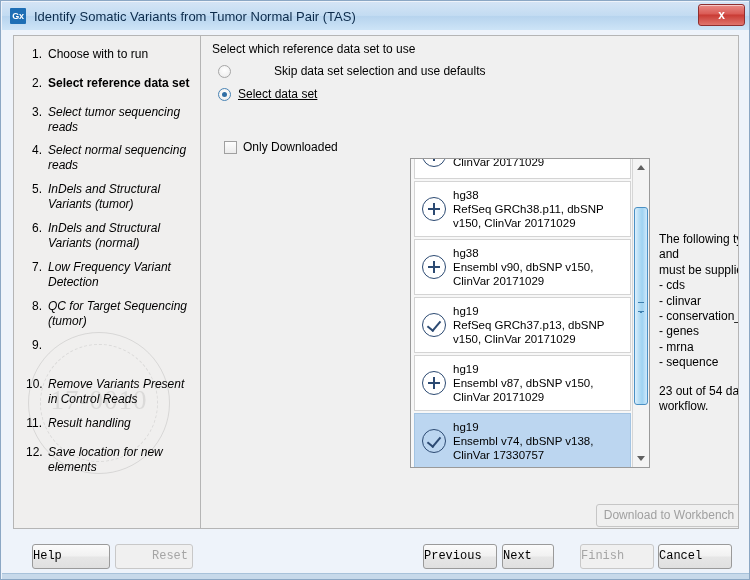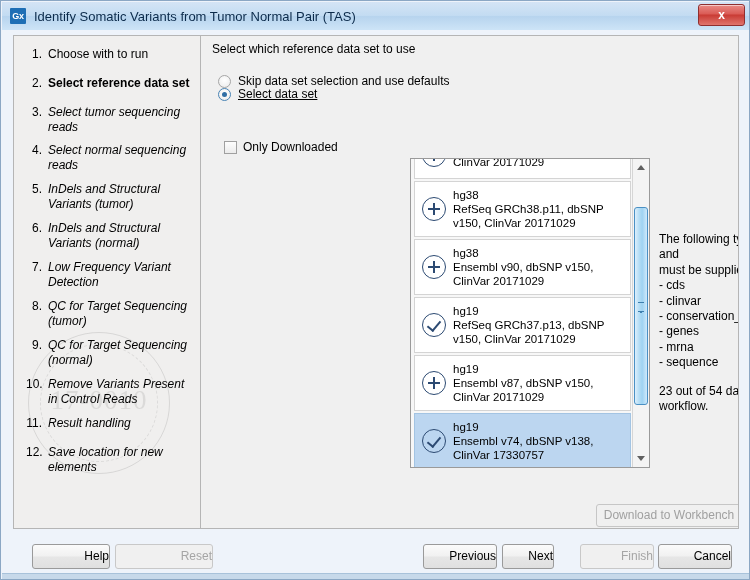--- a/index.html
+++ b/index.html
@@ -393,34 +393,34 @@
     background: #eef3fa;
   }
   .btn {
     position: absolute;
     top: 9px;
     height: 25px;
     box-sizing: border-box;
     border: 1px solid #9a9a9a;
     border-radius: 3px;
     background: linear-gradient(to bottom, #fbfbfb 0%, #f1f1f1 48%, #e6e6e6 52%, #e0e0e0 100%);
-    font-family: Liberation Sans, sans-serif;
+    font-family: Liberation Mono, monospace;
     font-size: 12px;
     color: #000;
-    text-align: right;
+    text-align: left;
     line-height: 23px;
     cursor: default;
   }
   .btn.disabled {
     color: #a5a5a5;
     border-color: #c8c8c8;
     background: #f0f0f0;
   }
   #btn-help     { left: 30px;  width: 78px; }
-  #btn-reset    { left: 113px; width: 98px; }
+  #btn-reset    { left: 113px; width: 78px; padding-left: 36px; }
   #btn-previous { left: 421px; width: 74px; }
   #btn-next     { left: 500px; width: 52px; }
   #btn-finish   { left: 578px; width: 74px; }
   #btn-cancel   { left: 656px; width: 74px; }
 
   
   #bottom-edge {
     position: absolute;
     left: 0; bottom: 0;
     width: 748px; height: 5px;
@@ -475,42 +475,41 @@
             <div class="step pending" style="top: 224px;">
               <span class="step-num">7.</span>
               <span class="step-label">Low Frequency Variant Detection</span>
             </div>
             <div class="step pending" style="top: 263px;">
               <span class="step-num">8.</span>
               <span class="step-label">QC for Target Sequencing (tumor)</span>
             </div>
             <div class="step pending" style="top: 302px;">
               <span class="step-num">9.</span>
-              <span class="step-label">QC for Target Sequencing (normal)</span>
             </div>
             <div class="step pending" style="top: 341px;">
               <span class="step-num">10.</span>
               <span class="step-label">Remove Variants Present in Control Reads</span>
             </div>
             <div class="step pending" style="top: 380px;">
               <span class="step-num">11.</span>
               <span class="step-label">Result handling</span>
             </div>
             <div class="step pending" style="top: 409px;">
               <span class="step-num">12.</span>
               <span class="step-label">Save location for new elements</span>
             </div>
           </div>
       </div>
 
       <div id="main">
 
         <div id="main-heading">Select which reference data set to use</div>
 
-        <div class="radio-row" style="top:38px;">
+        <div class="radio-row" style="top:28px;gap:36px;">
           <span class="radio"></span>
           <span class="radio-label">Skip data set selection and use defaults</span>
         </div>
 
         <div class="radio-row" style="top:51px;text-decoration:underline;">
           <span class="radio checked"></span>
           <span class="radio-label">Select data set</span>
         </div>
 
         <div id="search-row">

